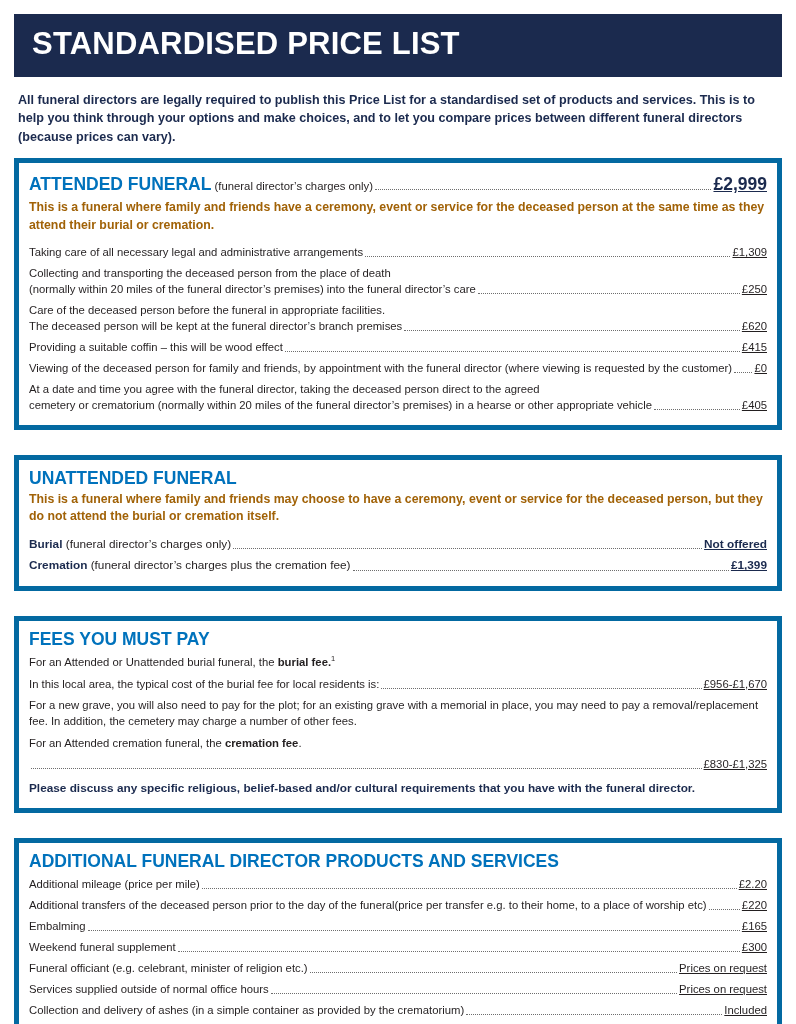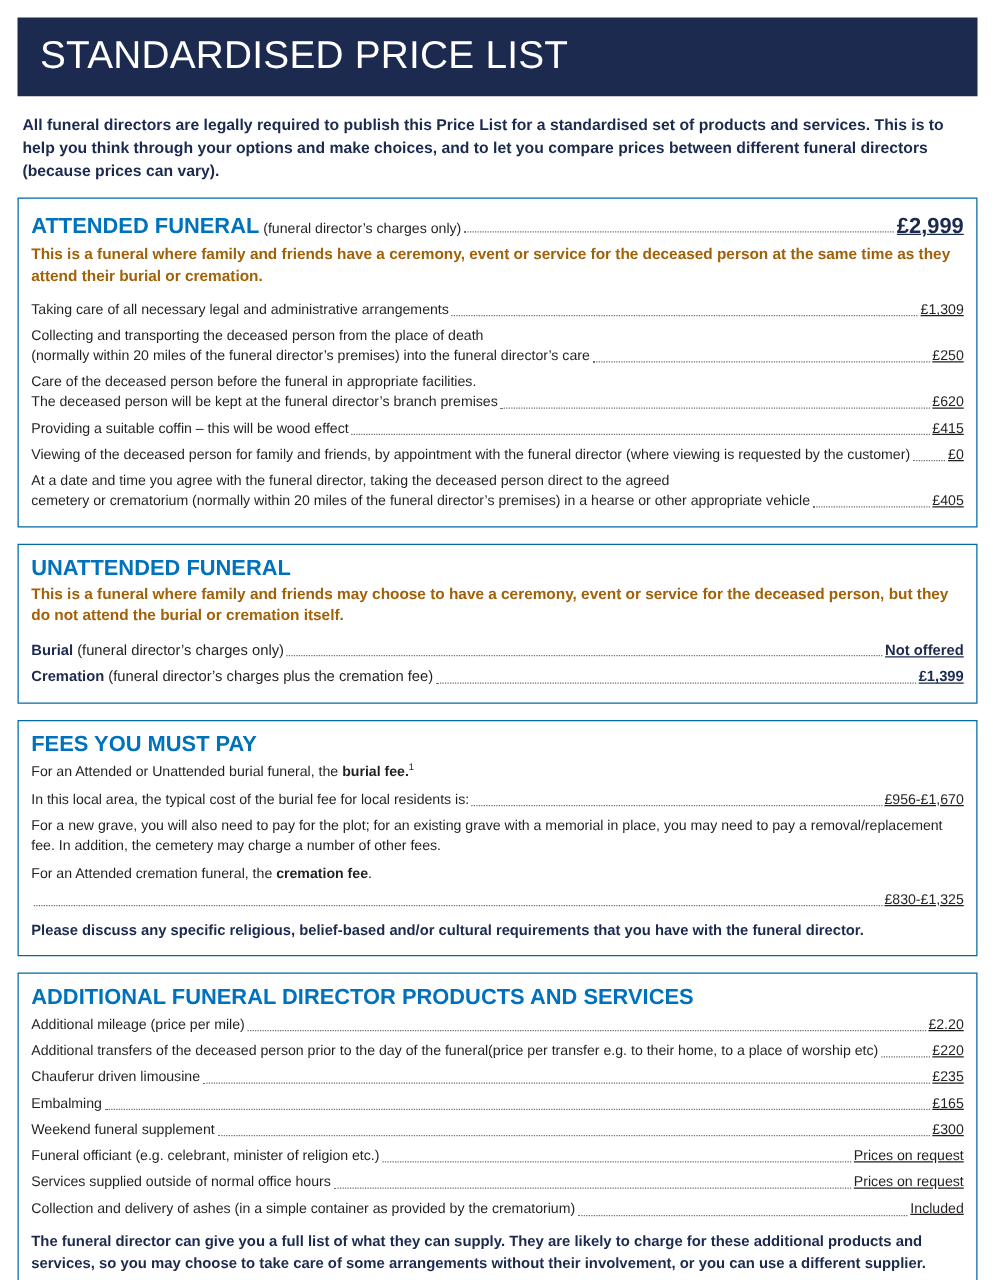--- a/index.html
+++ b/index.html
@@ -17,37 +17,37 @@
   }
   
   .banner {
     background: #1b2a4e;
     color: #ffffff;
     padding: 14px 18px 16px 18px;
   }
   .banner h1 {
     margin: 0;
     font-size: 31px;
-    font-weight: normal;
+    font-weight: bold;
     letter-spacing: 0.2px;
     line-height: 1.05;
   }
   
   .intro {
     color: #1b2a4e;
     font-size: 12.6px;
     font-weight: bold;
     line-height: 1.48;
     padding: 14px 4px 12px 4px;
   }
   
   .box {
-    border: 1px solid #0369a1;
+    border: 5px solid #0369a1;
     padding: 9px 10px 10px 10px;
-    margin-bottom: 13px;
+    margin-bottom: 25px;
   }
   .sec-head {
     color: #0072bc;
     font-weight: bold;
     font-size: 17.5px;
     line-height: 1.1;
     margin: 0 0 2px 0;
     display: block;
   }
   
@@ -230,25 +230,20 @@
       <span class="label">Additional mileage (price per mile)</span>
       <span class="dots"></span>
       <span class="price">£2.20</span>
     </div>
     <div class="row">
       <span class="label">Additional transfers of the deceased person prior to the day of the funeral(price per transfer e.g. to their home, to a place of worship etc)</span>
       <span class="dots"></span>
       <span class="price">£220</span>
     </div>
     <div class="row">
-      <span class="label">Chauferur driven limousine</span>
-      <span class="dots"></span>
-      <span class="price">£235</span>
-    </div>
-    <div class="row">
       <span class="label">Embalming</span>
       <span class="dots"></span>
       <span class="price">£165</span>
     </div>
     <div class="row">
       <span class="label">Weekend funeral supplement</span>
       <span class="dots"></span>
       <span class="price">£300</span>
     </div>
     <div class="row">

